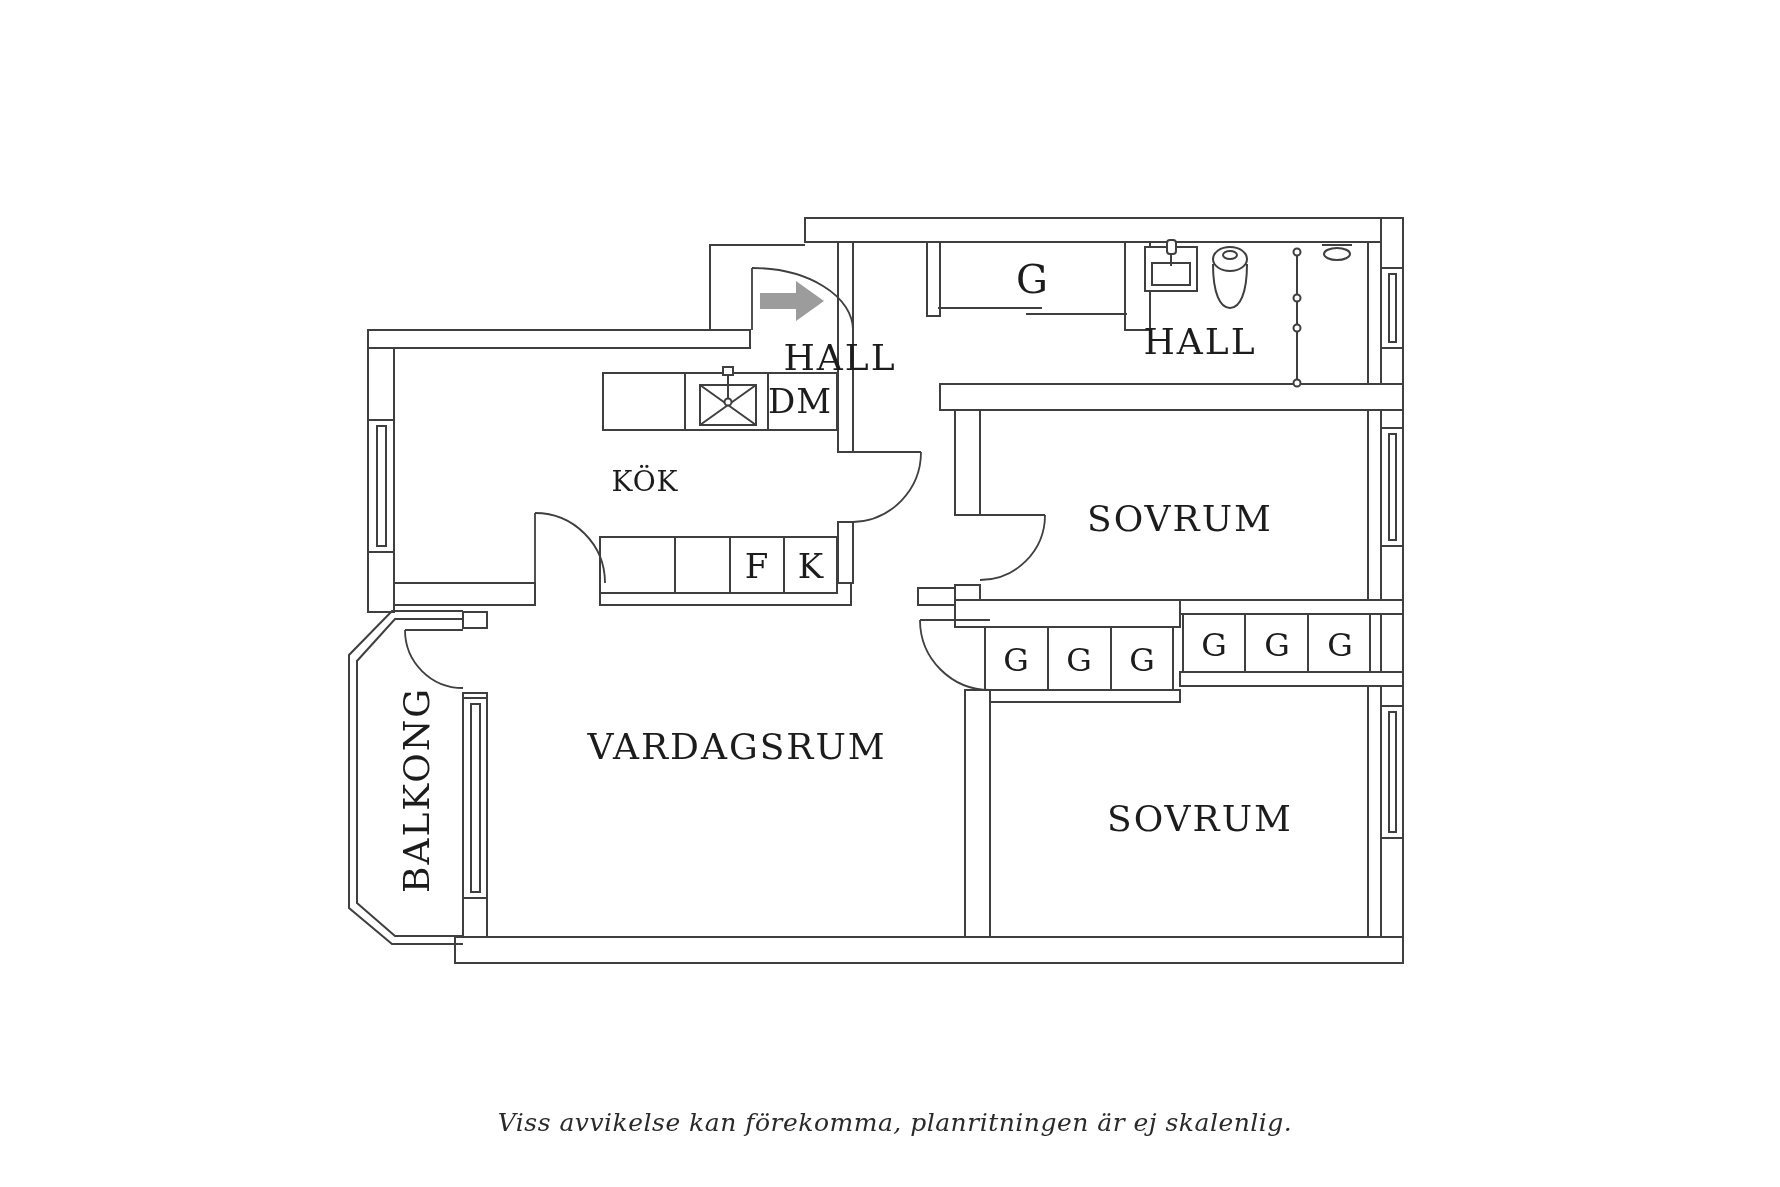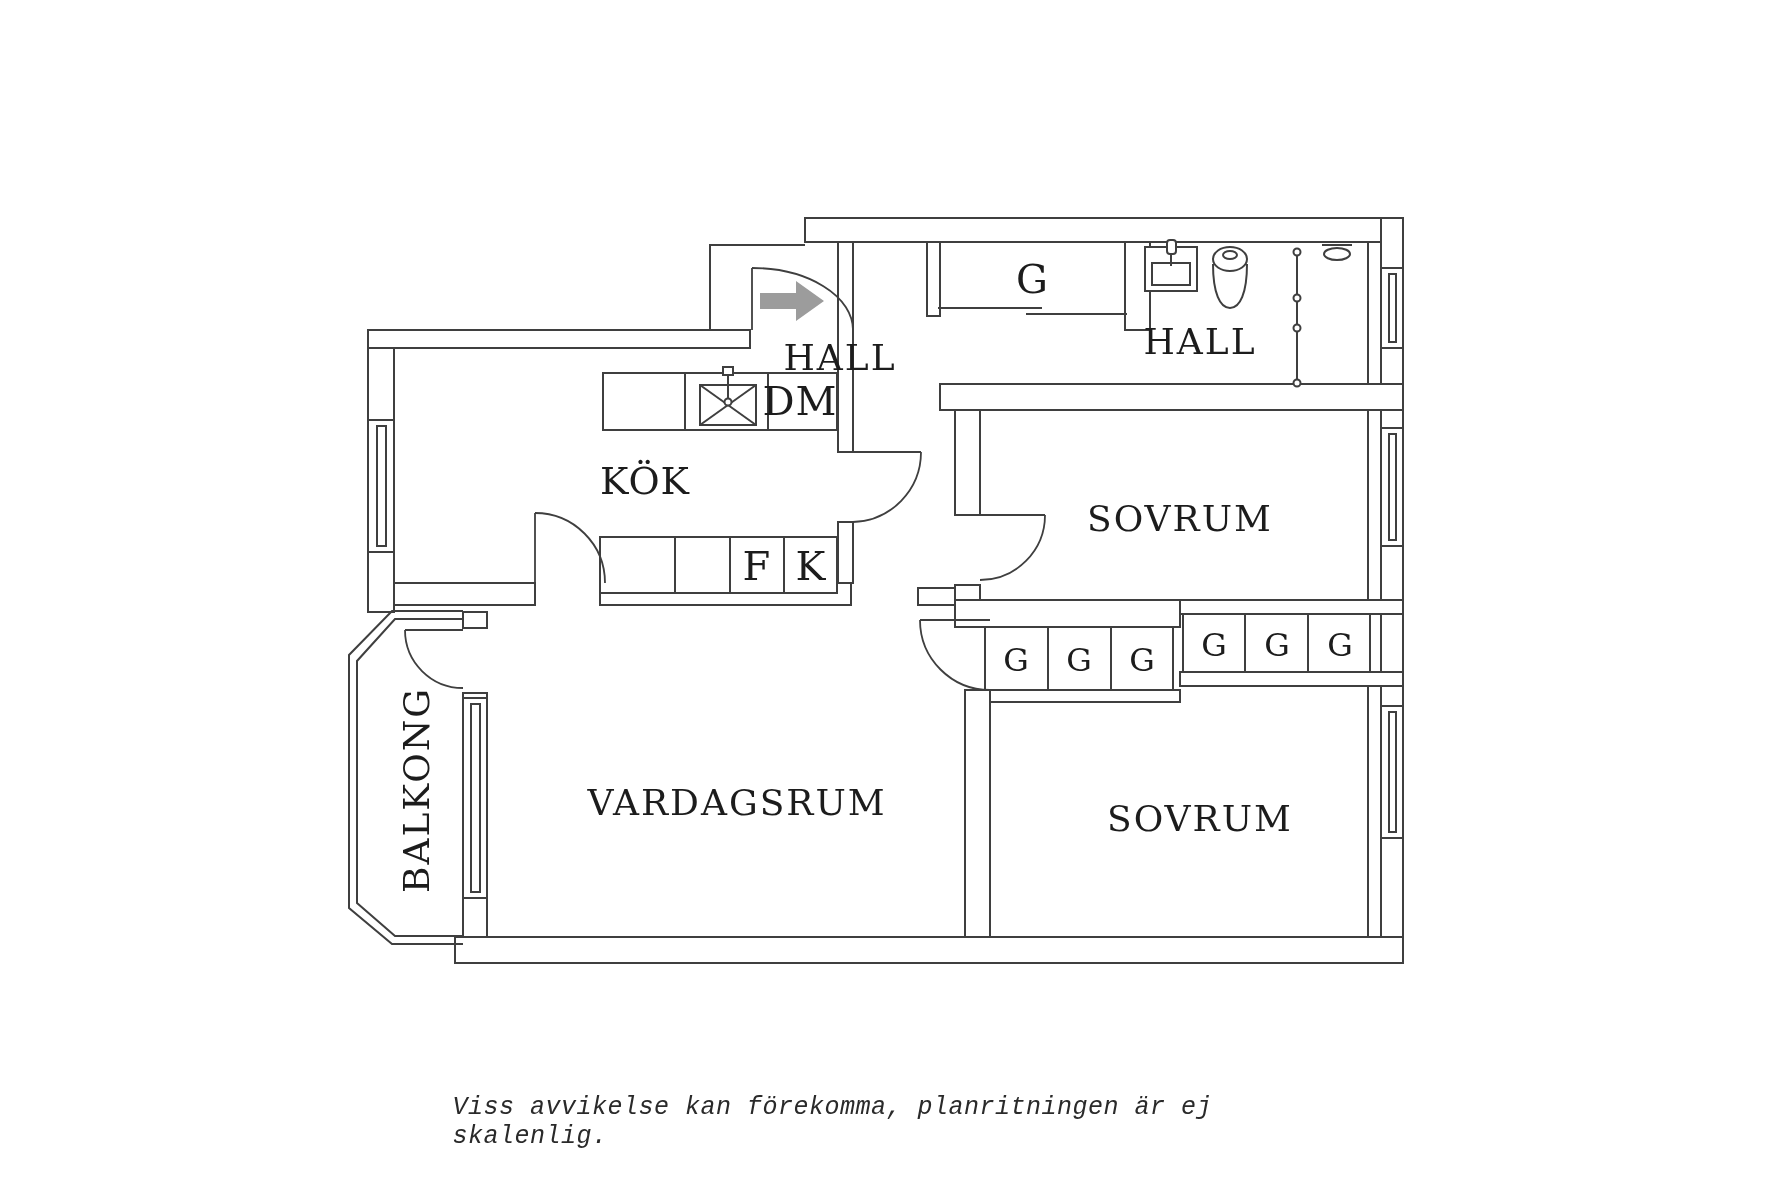--- a/index.html
+++ b/index.html
@@ -3,26 +3,26 @@
 <meta charset="utf-8">
 <style>
   html,body{margin:0;padding:0;background:#fff;}
   #stage{position:relative;width:1780px;height:1187px;background:#ffffff;overflow:hidden;
          font-family:"DejaVu Serif", "Liberation Serif", serif;}
   #plan-svg{position:absolute;left:0;top:0;}
   .lbl{position:absolute;transform:translate(-50%,-50%);color:#1c1c1c;white-space:nowrap;
        font-family:"DejaVu Serif", "Liberation Serif", serif;letter-spacing:2px;}
   .lbl.rot{transform:translate(-50%,-50%) rotate(-90deg);}
   .fs40{font-size:40px;}
-  .fs38{font-size:38px;}
+  .fs38{font-size:28px;}
   .fs36{font-size:36px;}
-  .fs34{font-size:40px;letter-spacing:1px;}
+  .fs34{font-size:34px;letter-spacing:1px;}
   .fs32{font-size:32px;letter-spacing:0;}
   .footer{position:absolute;left:895px;top:1122px;transform:translate(-50%,-50%);
-          font-size:25px;font-style:italic;color:#2a2a2a;letter-spacing:0.5px;font-family:Liberation Mono, monospace;}
+          font-size:25px;font-style:italic;color:#2a2a2a;letter-spacing:0.5px;}
 </style>
 </head>
 <body>
 
 <div id="stage">
 
   <svg id="plan-svg" width="1780" height="1187" viewBox="0 0 1780 1187">
     <g stroke="#3f3f3f" stroke-width="2" fill="#ffffff">
 
       <g>
@@ -192,21 +192,21 @@
 
   <div class="lbl fs36" style="left:840px;top:357px;">HALL</div>
   <div class="lbl fs40" style="left:1032px;top:279px;letter-spacing:0;">G</div>
   <div class="lbl fs36" style="left:1200px;top:341px;">HALL</div>
   <div class="lbl fs38" style="left:645px;top:481px;letter-spacing:1px;">KÖK</div>
   <div class="lbl fs34" style="left:800px;top:401px;">DM</div>
   <div class="lbl fs34" style="left:757px;top:566px;">F</div>
   <div class="lbl fs34" style="left:811px;top:566px;">K</div>
   <div class="lbl fs36" style="left:1180px;top:518px;">SOVRUM</div>
   <div class="lbl fs36" style="left:1200px;top:818px;">SOVRUM</div>
-  <div class="lbl fs36" style="left:737px;top:802px;">VARDAGSRUM</div>
+  <div class="lbl fs36" style="left:737px;top:746px;">VARDAGSRUM</div>
   <div class="lbl rot fs36" style="left:416px;top:790px;">BALKONG</div>
 
   <div class="lbl fs32" style="left:1016px;top:660px;">G</div>
   <div class="lbl fs32" style="left:1079px;top:660px;">G</div>
   <div class="lbl fs32" style="left:1142px;top:660px;">G</div>
   <div class="lbl fs32" style="left:1214px;top:645px;">G</div>
   <div class="lbl fs32" style="left:1277px;top:645px;">G</div>
   <div class="lbl fs32" style="left:1340px;top:645px;">G</div>
 
   <div class="footer">Viss avvikelse kan förekomma, planritningen är ej skalenlig.</div>

